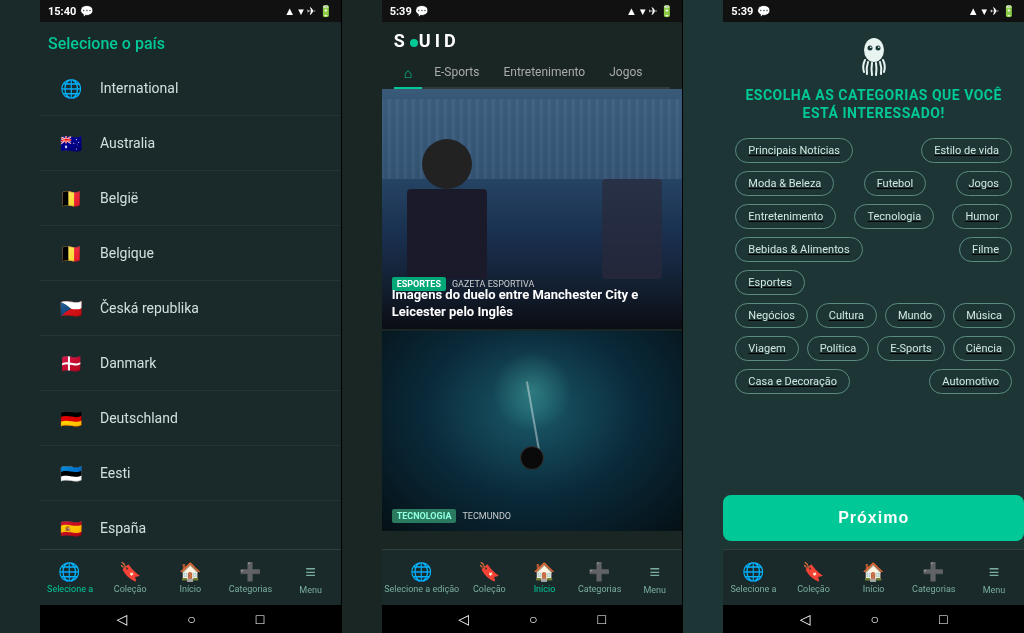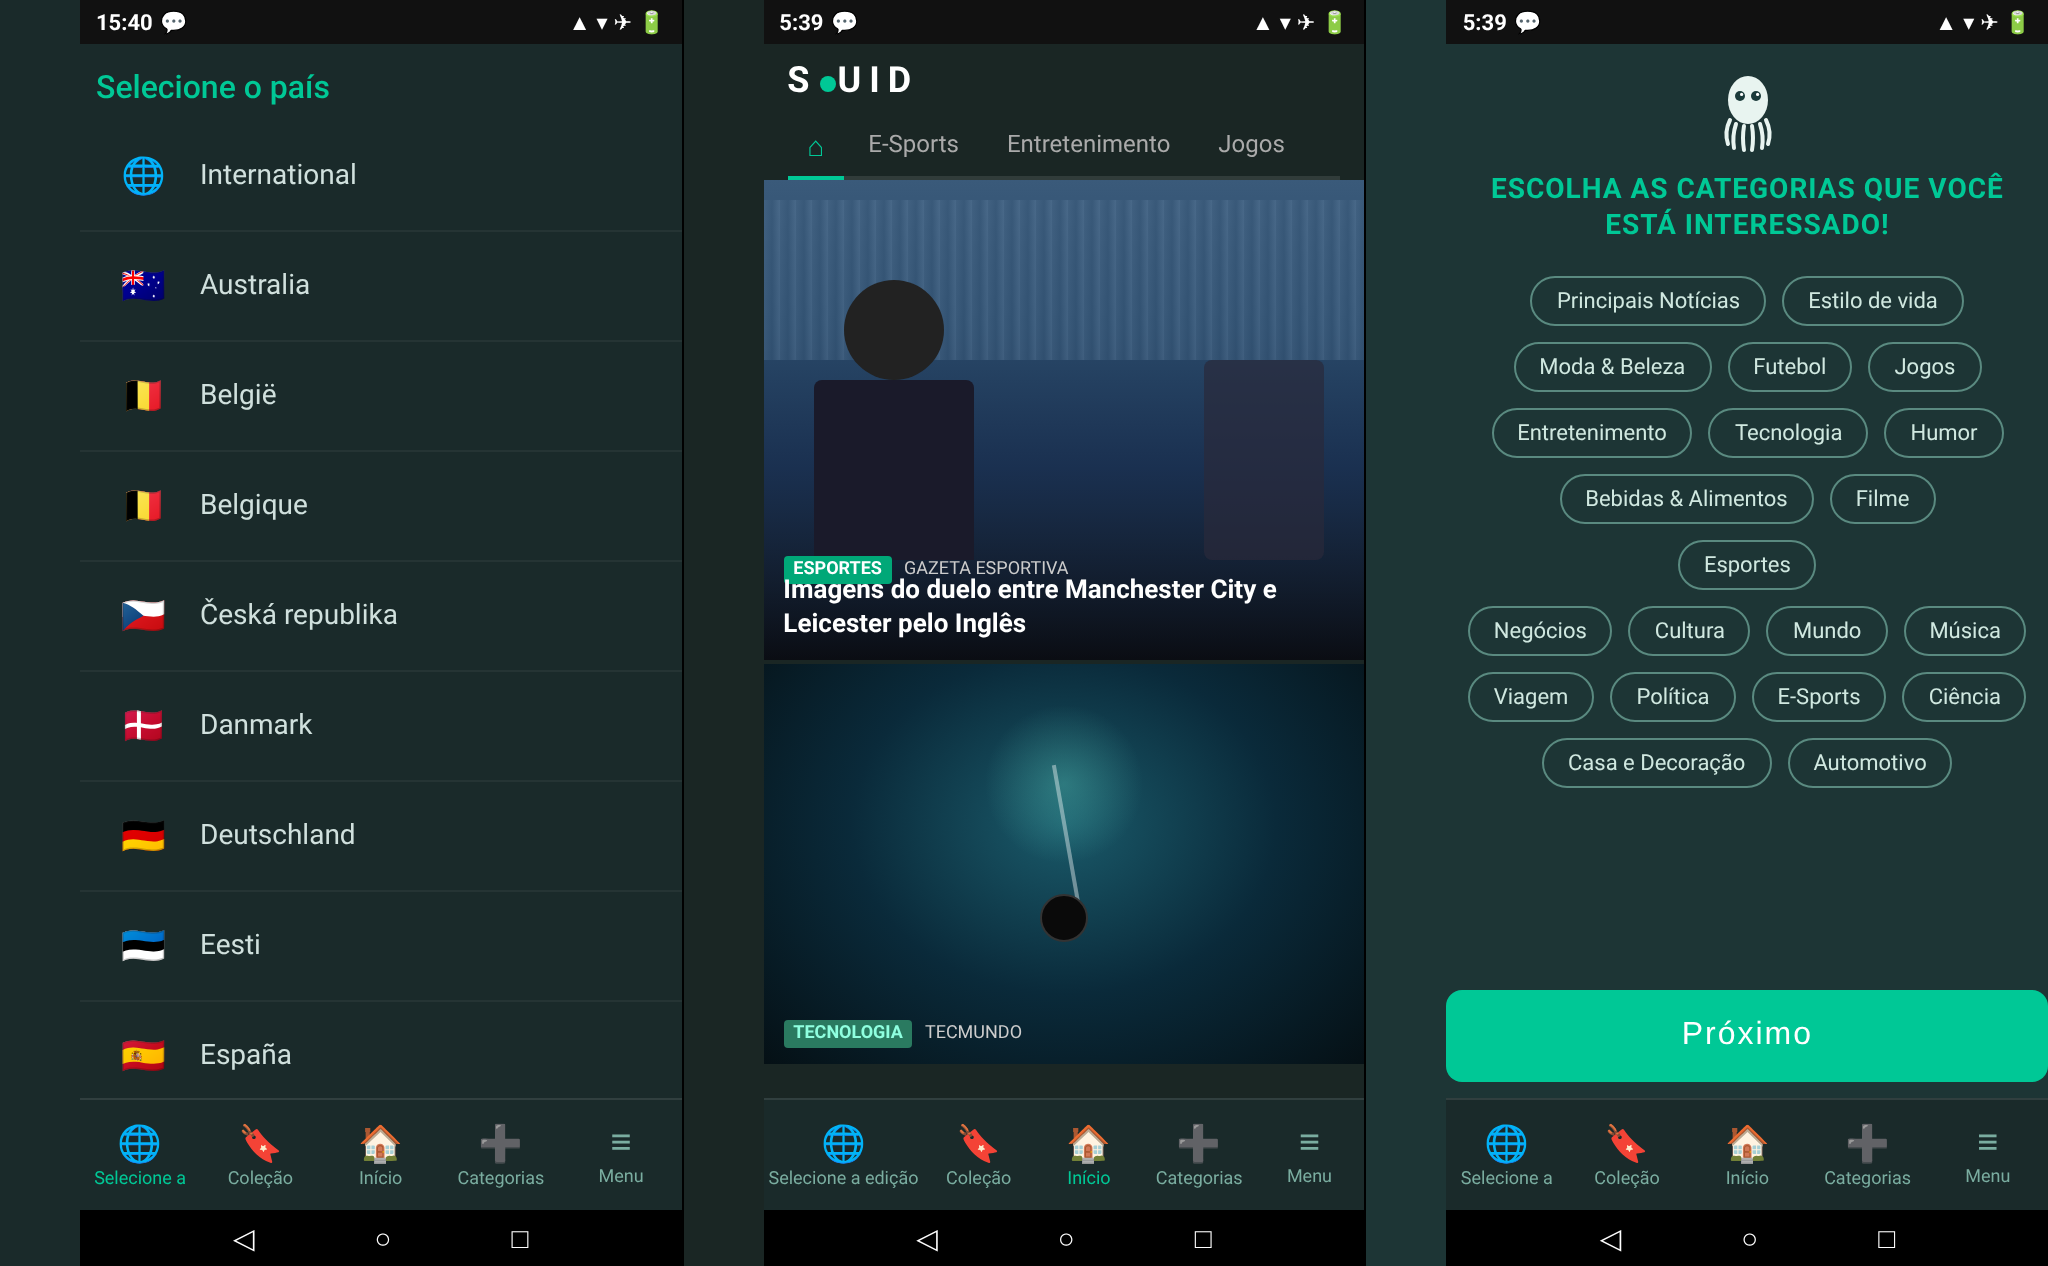--- a/index.html
+++ b/index.html
@@ -269,41 +269,42 @@
       flex: 1;
       padding: 8px 12px;
       display: flex;
       flex-direction: column;
       gap: 8px;
       overflow: hidden;
     }
     .cat-row {
       display: flex;
       gap: 8px;
-      justify-content: center;
+      justify-content: space-between;
+      text-decoration: underline;
     }
     .cat-tag {
       background: transparent;
       border: 1px solid #5a8a80;
       color: #d0e8e0;
       border-radius: 16px;
       padding: 5px 12px;
       font-size: 11px;
       cursor: pointer;
       white-space: nowrap;
     }
     .proximo-btn {
       margin: 8px 0;
       background: #00c896;
       color: #fff;
       border: none;
       border-radius: 8px;
       padding: 14px;
       font-size: 16px;
-      font-weight: 400;
+      font-weight: 700;
       cursor: pointer;
       text-align: center;
       letter-spacing: 1px;
       flex-shrink: 0;
     }
 
     
     .phone-divider {
       width: 1px;
       background: #000;

